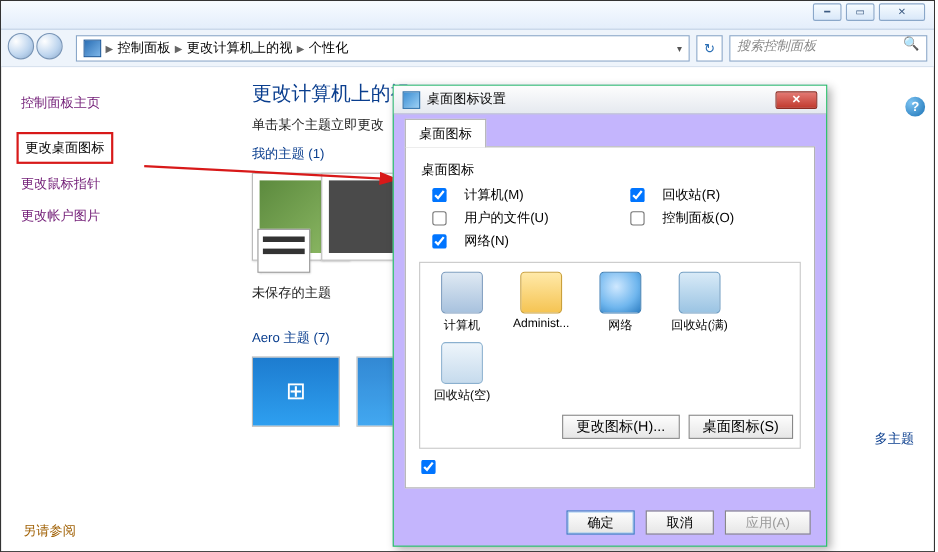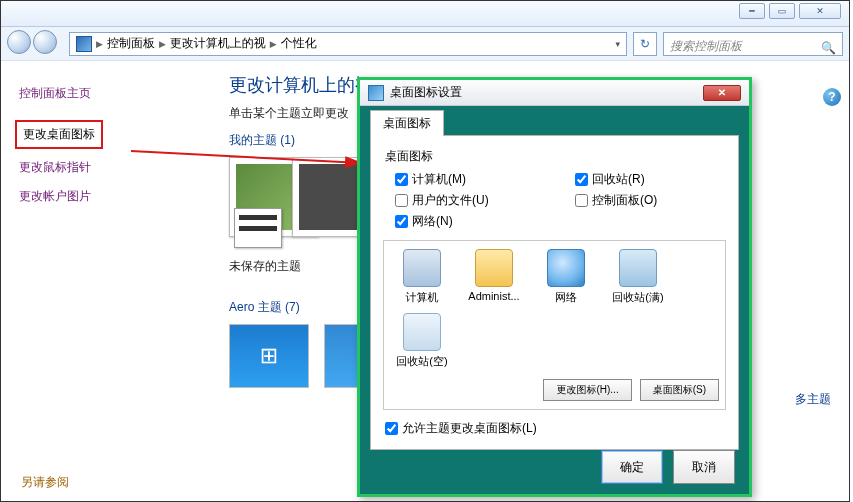--- a/index.html
+++ b/index.html
@@ -16,21 +16,21 @@
 
   
   .address-row { height: 34px; display:flex; align-items:center; padding: 3px 6px; gap:6px; border-bottom:1px solid #d8e2ee; background:#eef4fb; }
   .nav-btns { width:56px; height:28px; display:flex; }
   .nav-circle { width:24px; height:24px; border-radius:50%; background: radial-gradient(circle at 30% 30%, #fff, #bcd4ee 60%, #8aa7c9); border:1px solid #7894b5; margin-right:2px; }
   .address-box { flex:1; height:24px; border:1px solid #8aa7c9; background:#fff; display:flex; align-items:center; padding:0 6px; gap:4px; }
   .crumb-sep { color:#666; font-size:9px; }
   .crumb-icon { width:16px; height:16px; background:linear-gradient(135deg,#2b6fb5,#7cb5e8); border:1px solid #1d5a9c; }
   .addr-drop { margin-left:auto; color:#555; font-size:9px; }
   .refresh-btn { width:24px; height:24px; border:1px solid #8aa7c9; background:#fff; display:flex; align-items:center; justify-content:center; color:#2b6fb5; }
-  .search-box { width:180px; height:24px; border:1px solid #8aa7c9; background:#fff; display:flex; align-items:flex-end; padding:0 6px; color:#888; font-style:italic; }
+  .search-box { width:180px; height:24px; border:1px solid #8aa7c9; background:#fff; display:flex; align-items:flex-start; padding:0 6px; color:#888; font-style:italic; }
   .search-box .mag { margin-left:auto; color:#666; font-style:normal; }
 
   
   .menubar { height:24px; background:#eef4fb; display:flex; align-items:center; padding:0 6px; border-bottom:1px solid #d8e2ee; gap:0; }
   .menu-item { padding:3px 8px; }
   .help-q { position:absolute; right:8px; top:87px; width:18px; height:18px; border-radius:50%; background:radial-gradient(circle at 30% 30%,#7cc3f2,#1b72b5); color:#fff; display:flex; align-items:center; justify-content:center; font-weight:bold; font-size:12px; }
 
   
   .main-body { display:flex; height: calc(100% - 84px); }
   .sidebar { width:210px; padding:18px 14px; }
@@ -52,45 +52,45 @@
   .mini-card .bar { height:5px; background:#333; margin:6px 4px 3px; }
   .theme-caption { margin:18px 0 0 0; color:#222; }
 
   .aero-tile { width:80px; height:64px; background:linear-gradient(#1d7ccf,#2e9ff0); border:1px solid #bbb; display:inline-block; margin-right:12px; position:relative; }
   .aero-tile .logo { position:absolute; inset:0; display:flex; align-items:center; justify-content:center; font-size:22px; color:#fff; }
 
   
   .arrow-svg { position:absolute; left:130px; top:132px; pointer-events:none; }
 
   
-  .dialog { position:absolute; left:356px; top:76px; width:395px; height:420px; background:#0f766e; border:3px solid #22c55e; box-shadow:3px 3px 8px rgba(0,0,0,.3); }
+  .dialog { position:absolute; left:356px; top:76px; width:395px; height:420px; background:#c4b5fd; border:1px solid #22c55e; box-shadow:3px 3px 8px rgba(0,0,0,.3); }
   .dlg-title { height:26px; background:linear-gradient(#fdfdfd,#e5e9ef); border-bottom:1px solid #c4c9d2; display:flex; align-items:center; padding:0 8px; gap:6px; font-size:12px; }
   .dlg-title-icon { width:16px; height:16px; background:linear-gradient(135deg,#3d8fd4,#9cd0f4); border:1px solid #2a6fab; }
   .dlg-close { margin-left:auto; width:38px; height:16px; background:linear-gradient(#e37a74,#c13a2e); border:1px solid #8d2b22; border-radius:2px; display:flex; align-items:center; justify-content:center; color:#fff; font-size:10px; font-weight:bold; }
   .dlg-body { padding:3px 10px 10px; }
   .tab { display:inline-block; padding:4px 12px; background:#fff; border:1px solid #b3b3b3; border-bottom:none; position:relative; top:1px; font-size:12px; }
   .tab-panel { border:1px solid #b3b3b3; background:#fff; padding:10px 12px 12px; }
   .group-label { margin:2px 0 6px 2px; }
   .chk-row { display:flex; flex-wrap:wrap; gap:4px 30px; margin:2px 0 2px 12px; }
-  .chk { display:flex; align-items:center; gap:4px; width:150px; }
+  .chk { display:flex; align-items:center; gap:16px; width:150px; }
   .chk input { width:13px; height:13px; }
   .icon-box { border:1px solid #c8c8c8; margin-top:10px; padding:8px 6px; }
   .icon-grid { display:flex; gap:8px; flex-wrap:wrap; }
   .icon-item { width:64px; text-align:center; font-size:11px; }
   .icon-img { width:38px; height:38px; margin:0 auto 3px; border-radius:4px; }
   .icon-computer { background:linear-gradient(#dfe9f3,#a8c2de); border:1px solid #7a9abd; }
   .icon-folder   { background:linear-gradient(#ffe9a8,#f5c453); border:1px solid #caa03b; }
   .icon-network  { background:radial-gradient(circle at 40% 35%, #cfe8ff, #6fb6ee 60%, #2f7fc3); border:1px solid #3e7fb5; }
   .icon-recycle-full  { background:linear-gradient(#d8eaf7,#9bc4e3); border:1px solid #6e9cc2; }
   .icon-recycle-empty { background:linear-gradient(#eef5fb,#c6dbed); border:1px solid #8ab0cf; }
   .dlg-btn-row { display:flex; justify-content:flex-end; gap:8px; margin-top:10px; }
-  .dlg-btn { padding:2px 12px; border:1px solid #888; background:linear-gradient(#fdfdfd,#e6e6e6); font-size:10px; height:22px; display:flex; align-items:center; }
+  .dlg-btn { padding:2px 12px; border:1px solid #888; background:linear-gradient(#fdfdfd,#e6e6e6); font-size:13px; height:22px; display:flex; align-items:center; }
   .allow-row { margin:10px 0 0 2px; display:flex; align-items:center; gap:4px; }
   .footer-btns { position:absolute; bottom:10px; right:14px; display:flex; gap:10px; }
-  .footer-btn { padding:2px 18px; border:1px solid #888; background:linear-gradient(#fdfdfd,#e6e6e6); font-size:12px; height:34px; display:flex; align-items:center; }
+  .footer-btn { padding:2px 18px; border:1px solid #888; background:linear-gradient(#fdfdfd,#e6e6e6); font-size:12px; height:22px; display:flex; align-items:center; }
   .footer-btn.default { border:1px solid #3d7fc2; box-shadow:0 0 0 1px #9cc8ef inset; }
   .footer-btn.disabled { color:#999; }
 
   
   .ellipse-svg { position:absolute; left:370px; top:136px; pointer-events:none; }
 </style>
 </head>
 <body>
 
 <div class="main-window">
@@ -237,23 +237,23 @@
             </div>
           </div>
           <div class="dlg-btn-row">
             <div class="dlg-btn">更改图标(H)...</div>
             <div class="dlg-btn">桌面图标(S)</div>
           </div>
         </div>
 
         <label class="allow-row">
           <input type="checkbox" checked="" style="">
-          <span>允许主题更改桌面图标(L)</span>
         </label>
       </div>
     </div>
     <div class="footer-btns">
       <div class="footer-btn default">确定</div>
       <div class="footer-btn">取消</div>
+      <div class="footer-btn disabled">应用(A)</div>
     </div>
   </div>
 
 </div>
 
 </body></html>

